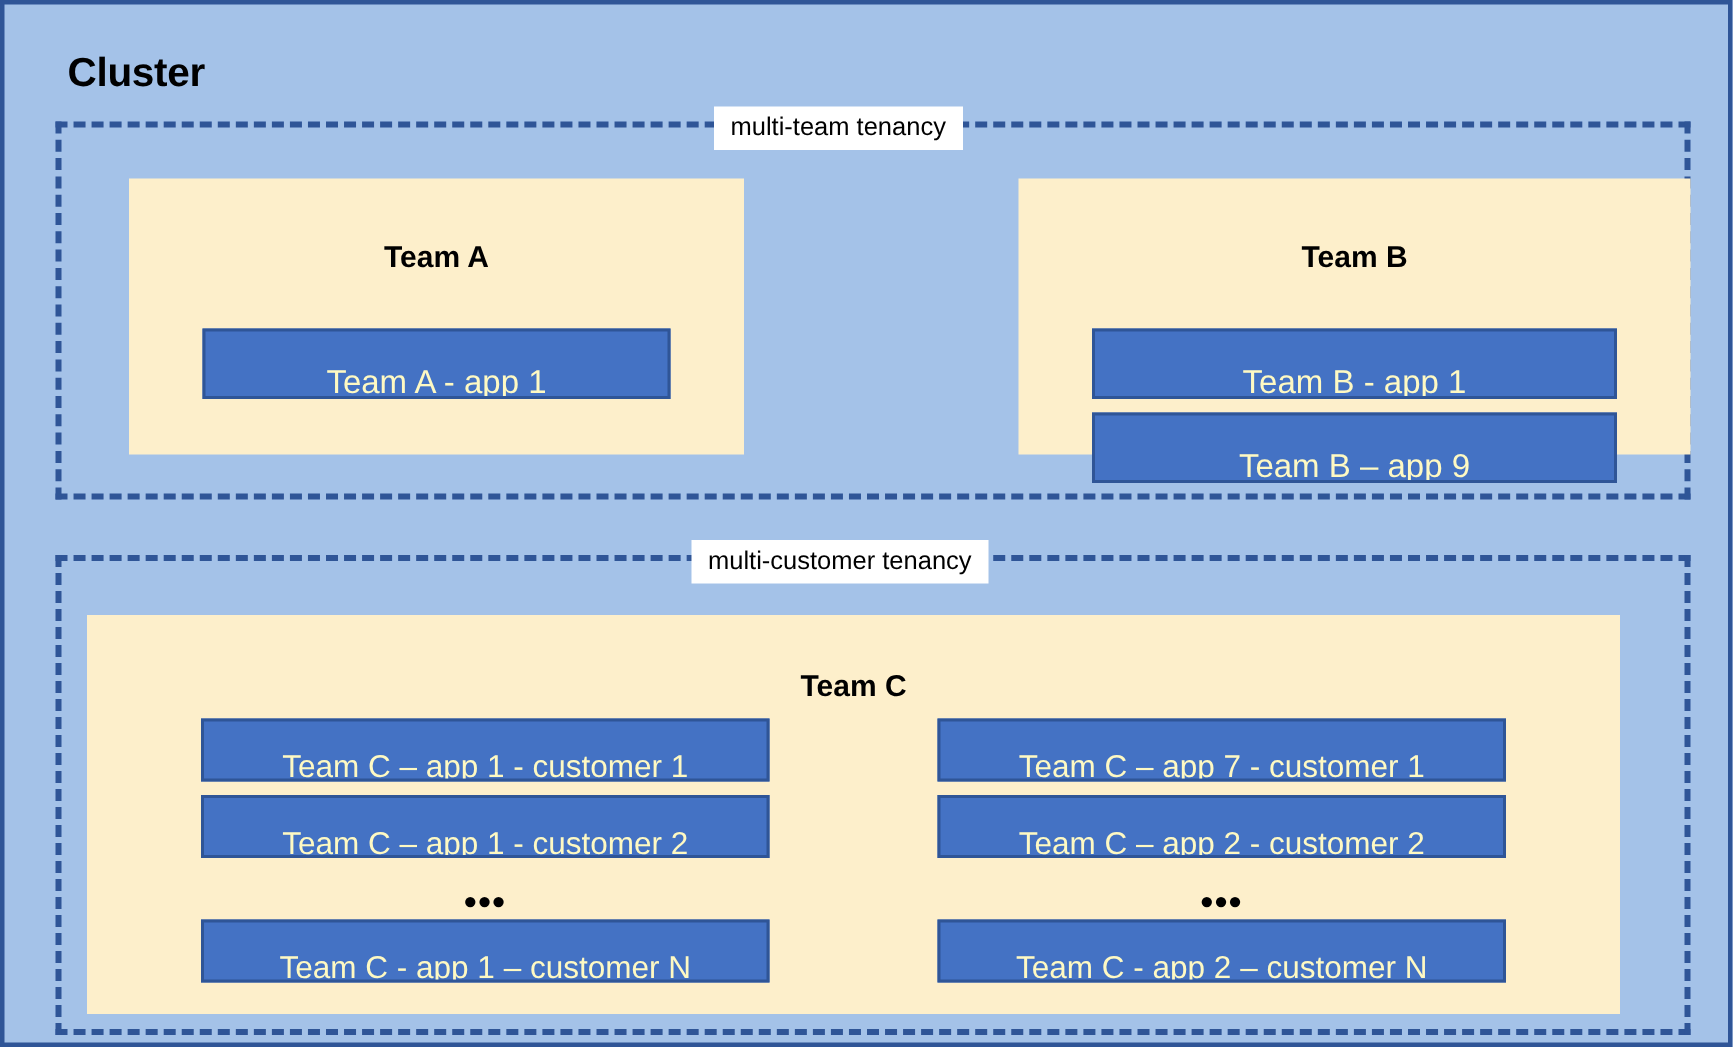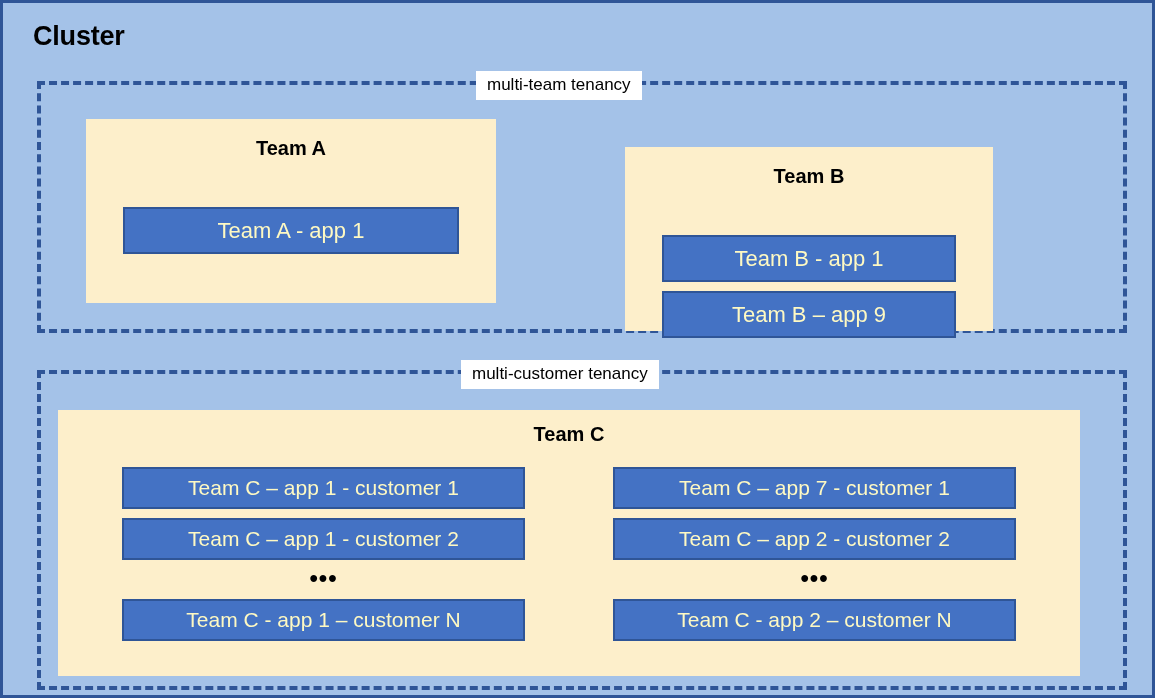--- a/index.html
+++ b/index.html
@@ -1,16 +1,16 @@
 <!DOCTYPE html>
 <html><head>
 <meta charset="utf-8">
 <title>Cluster Tenancy Diagram</title>
 <style>
-  * { box-sizing: border-box; margin: 0; padding: 0; }
+  * { box-sizing: border-box; margin: 0; padding: 12px; }
 
   html, body {
     width: 1155px;
     height: 698px;
     overflow: hidden;
     background: #ffffff;
     font-family: "Liberation Sans", sans-serif;
   }
 
   
@@ -82,25 +82,24 @@
   }
 
   .team-box.team-a {
     left: 83px;
     top: 116px;
     width: 410px;
     height: 184px;
   }
 
   .team-box.team-b {
-    left: 622px;
+    left: 676px;
     top: 116px;
-    width: 368px;
+    width: 448px;
     height: 184px;
-    margin-top: 28px;
   }
 
   .team-box.team-c {
     left: 55px;
     top: 407px;
     width: 1022px;
     height: 266px;
   }
 
   .team-title {

